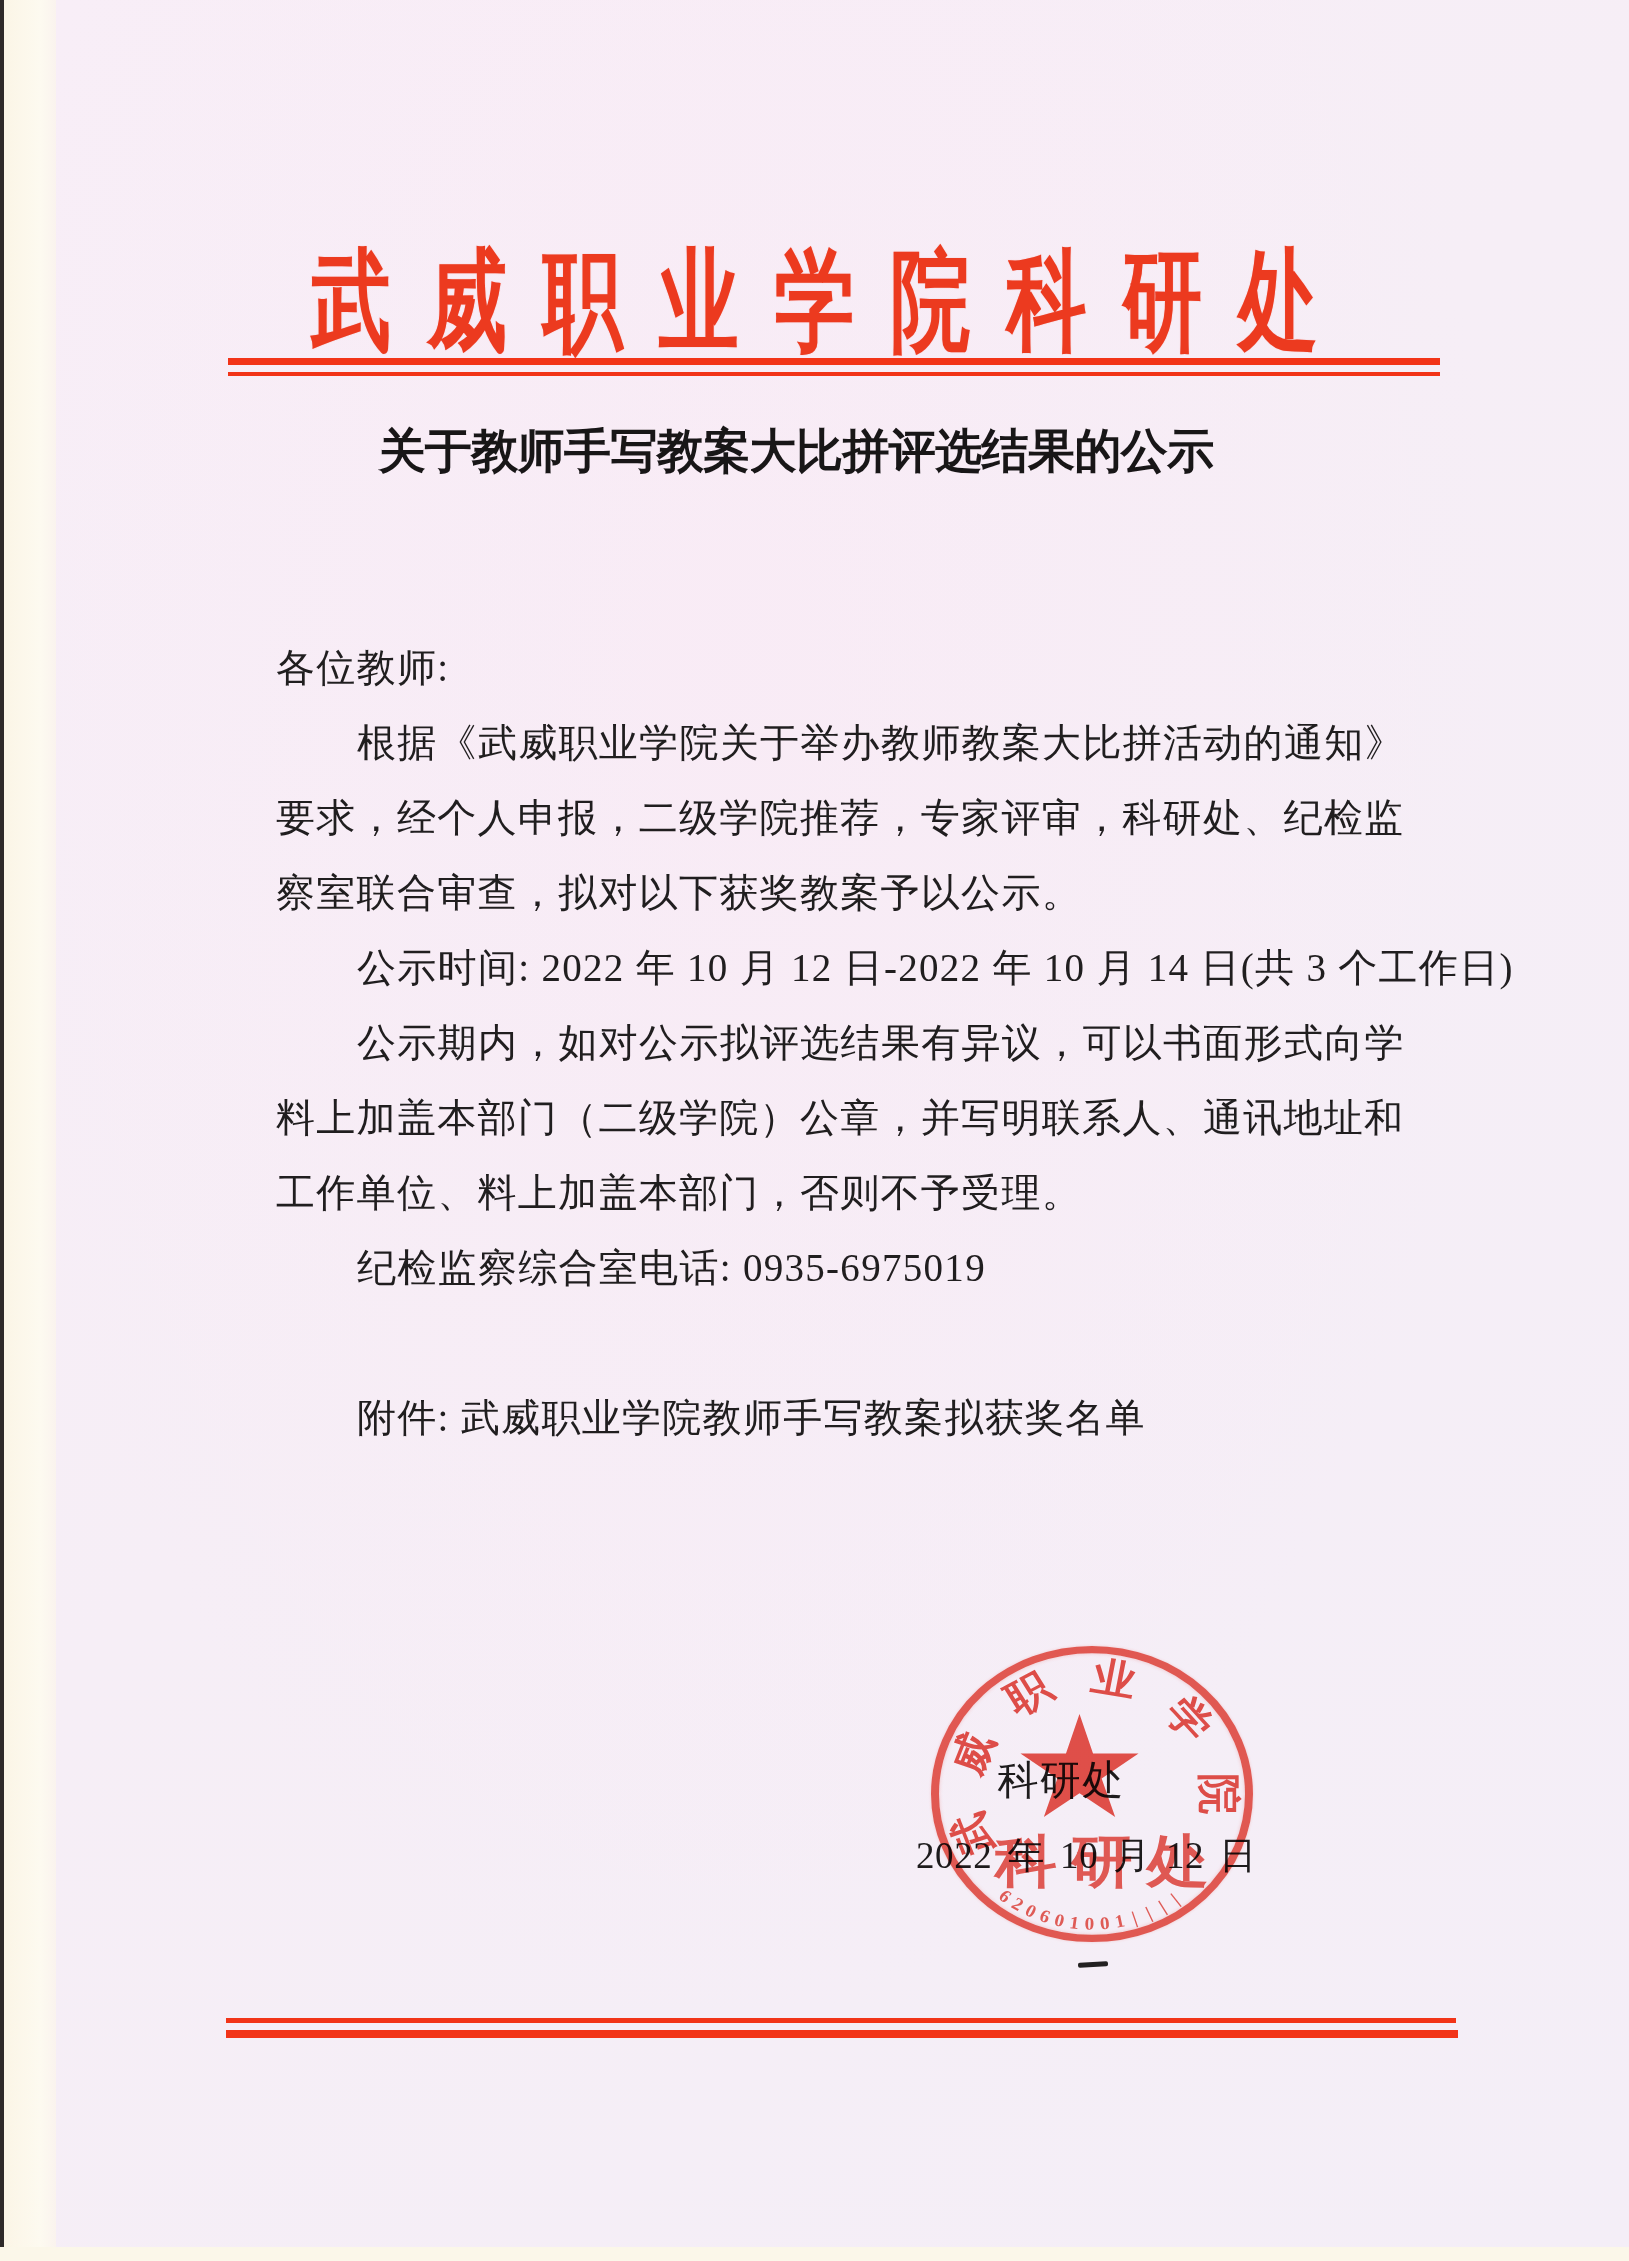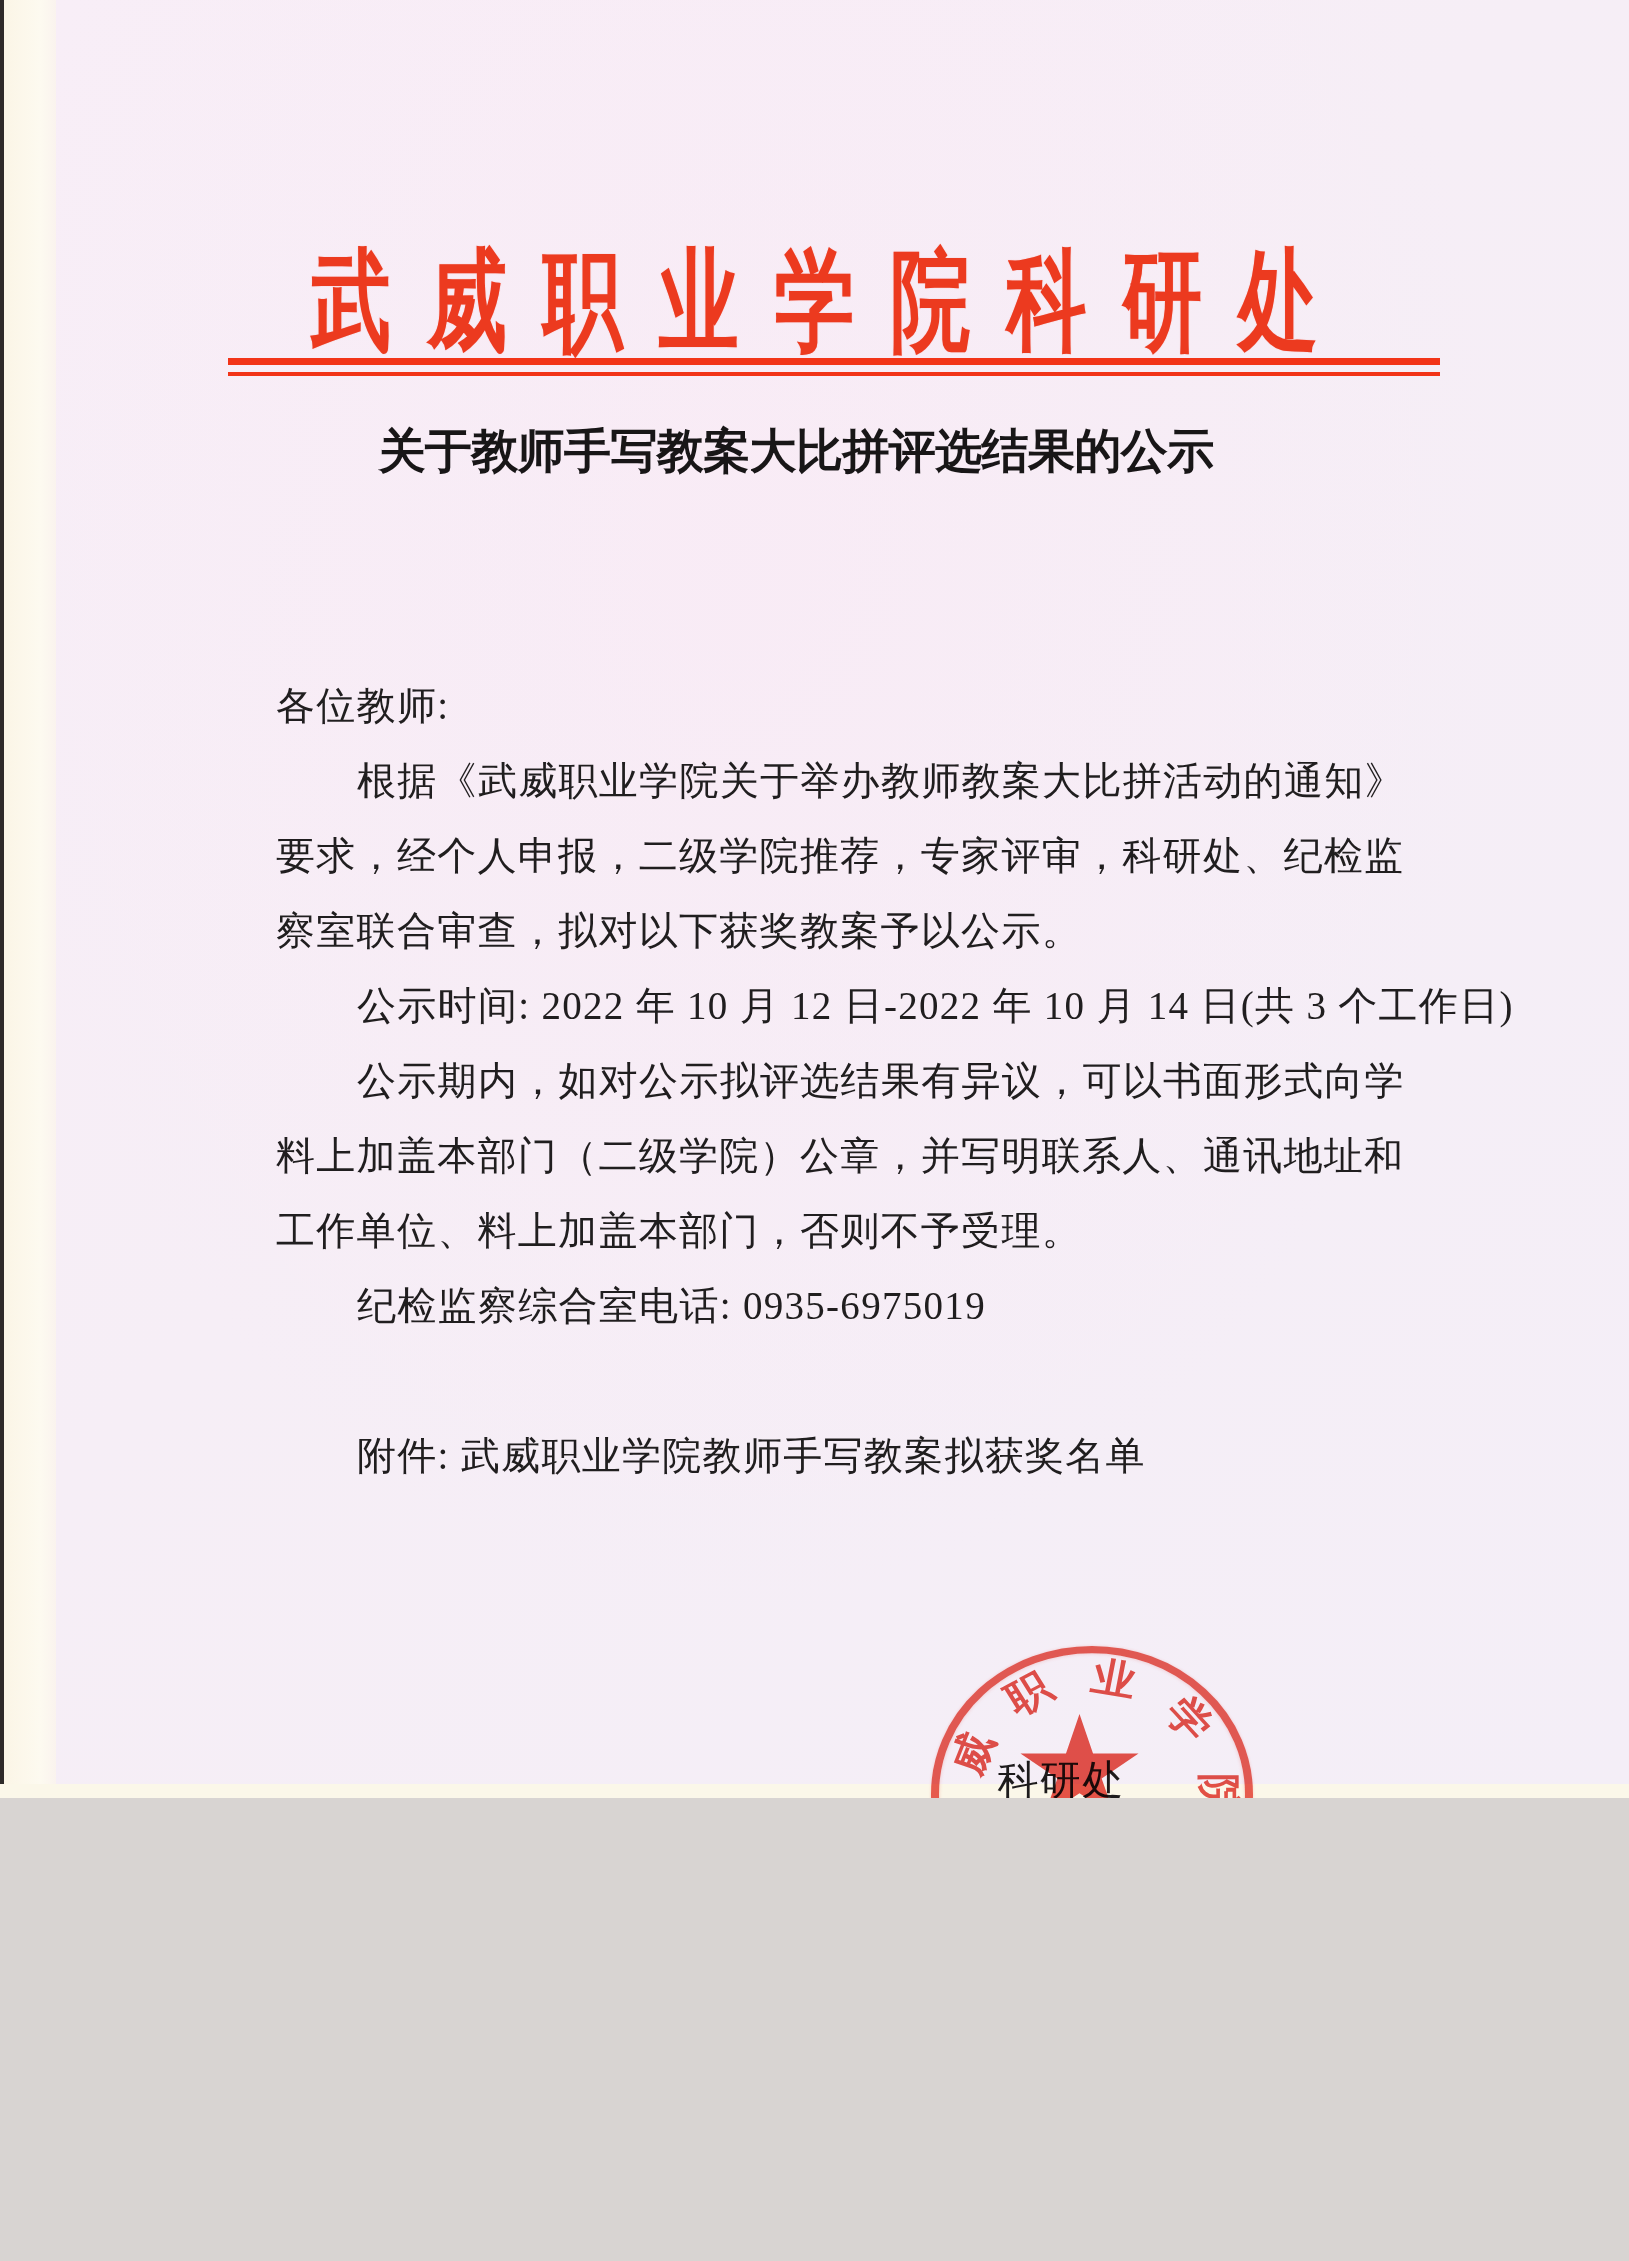--- a/index.html
+++ b/index.html
@@ -1,19 +1,19 @@
 <!DOCTYPE html>
 <html style="font-size:10.3px"><head>
 <meta charset="utf-8">
 <style>
   html,body{margin:0;padding:0;}
   body{background:#d8d4d2;}
   .page{
     position:relative;
-    width:1630px;height:1798px;
+    width:1630px;height:2261px;
     background:
       radial-gradient(ellipse at 45% 30%, rgba(250,233,245,.55), rgba(250,233,245,0) 60%),
       linear-gradient(135deg,#f8eef7 0%,#f6eef6 45%,#f4eef7 100%);
     overflow:hidden;
     font-family:"Liberation Serif","DejaVu Serif",serif;
     color:#1e1c1d;
   }
   
   .edge-left-dark{position:absolute;left:0;top:0;width:3.9px;height:100%;background:#2e2a29;}
   .edge-left-ivory{position:absolute;left:3.9px;top:0;width:52px;height:100%;
@@ -35,21 +35,21 @@
   .rule-bottom-thick{left:226px;top:2030px;width:1232px;height:7.7px;}
 
   .doc-title{
     position:absolute;left:772px;top:420px;transform:translateX(-50%);
     font-size:47px;font-weight:bold;letter-spacing:-0.6px;white-space:nowrap;
     color:#181617;
     margin-left:24px;
   }
 
   
-  .body-block{position:absolute;left:276px;top:672px;width:1161px;}
+  .body-block{position:absolute;left:276px;top:634px;width:1161px;}
   .body-line{
     height:75px;line-height:68px;
     font-size:39px;letter-spacing:1.3px;white-space:nowrap;
     color:#201e1f;
   }
   .body-line.indent{padding-left:81px;}
 
   .signature{
     position:absolute;left:1061px;top:1753px;transform:translateX(-50%);
     font-size:41px;letter-spacing:1.3px;color:#1d1b1c;white-space:nowrap;

